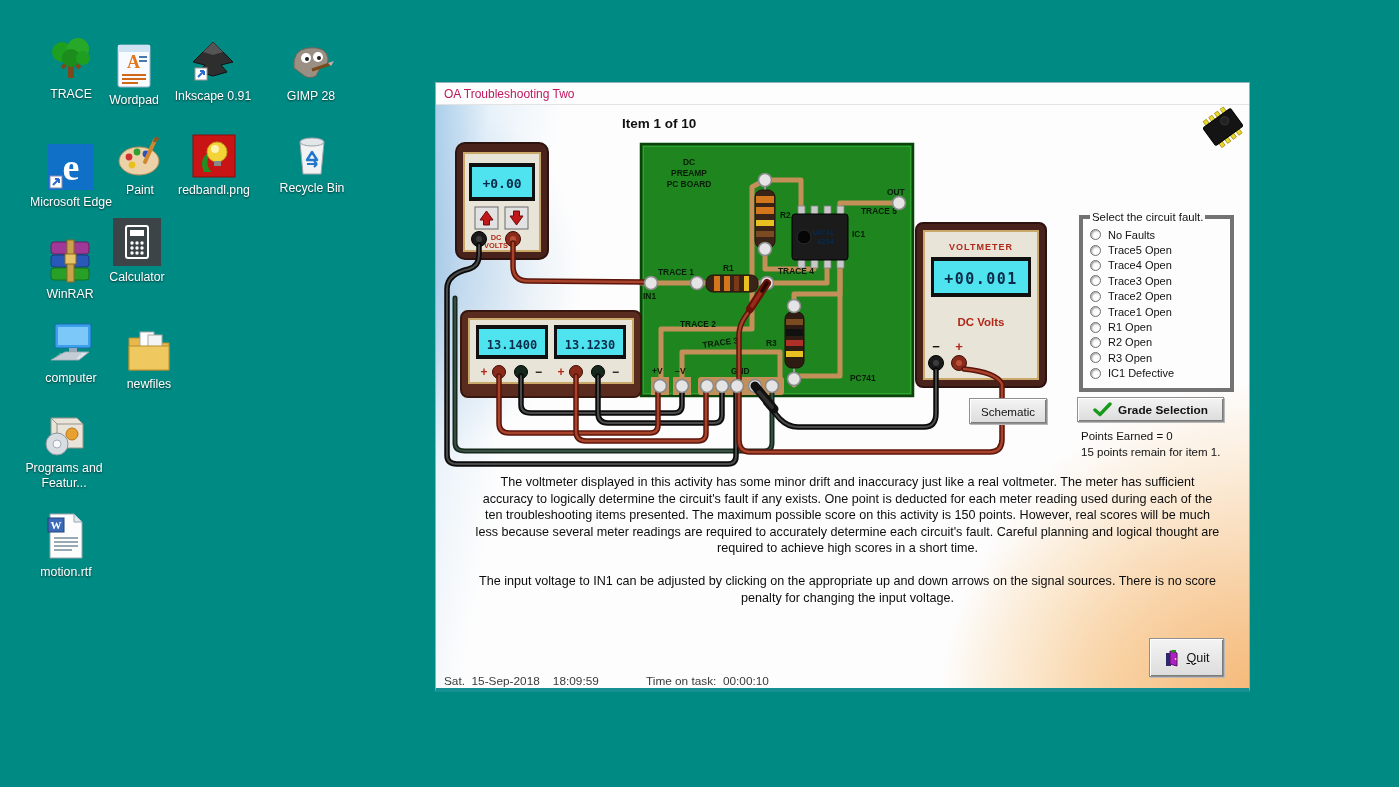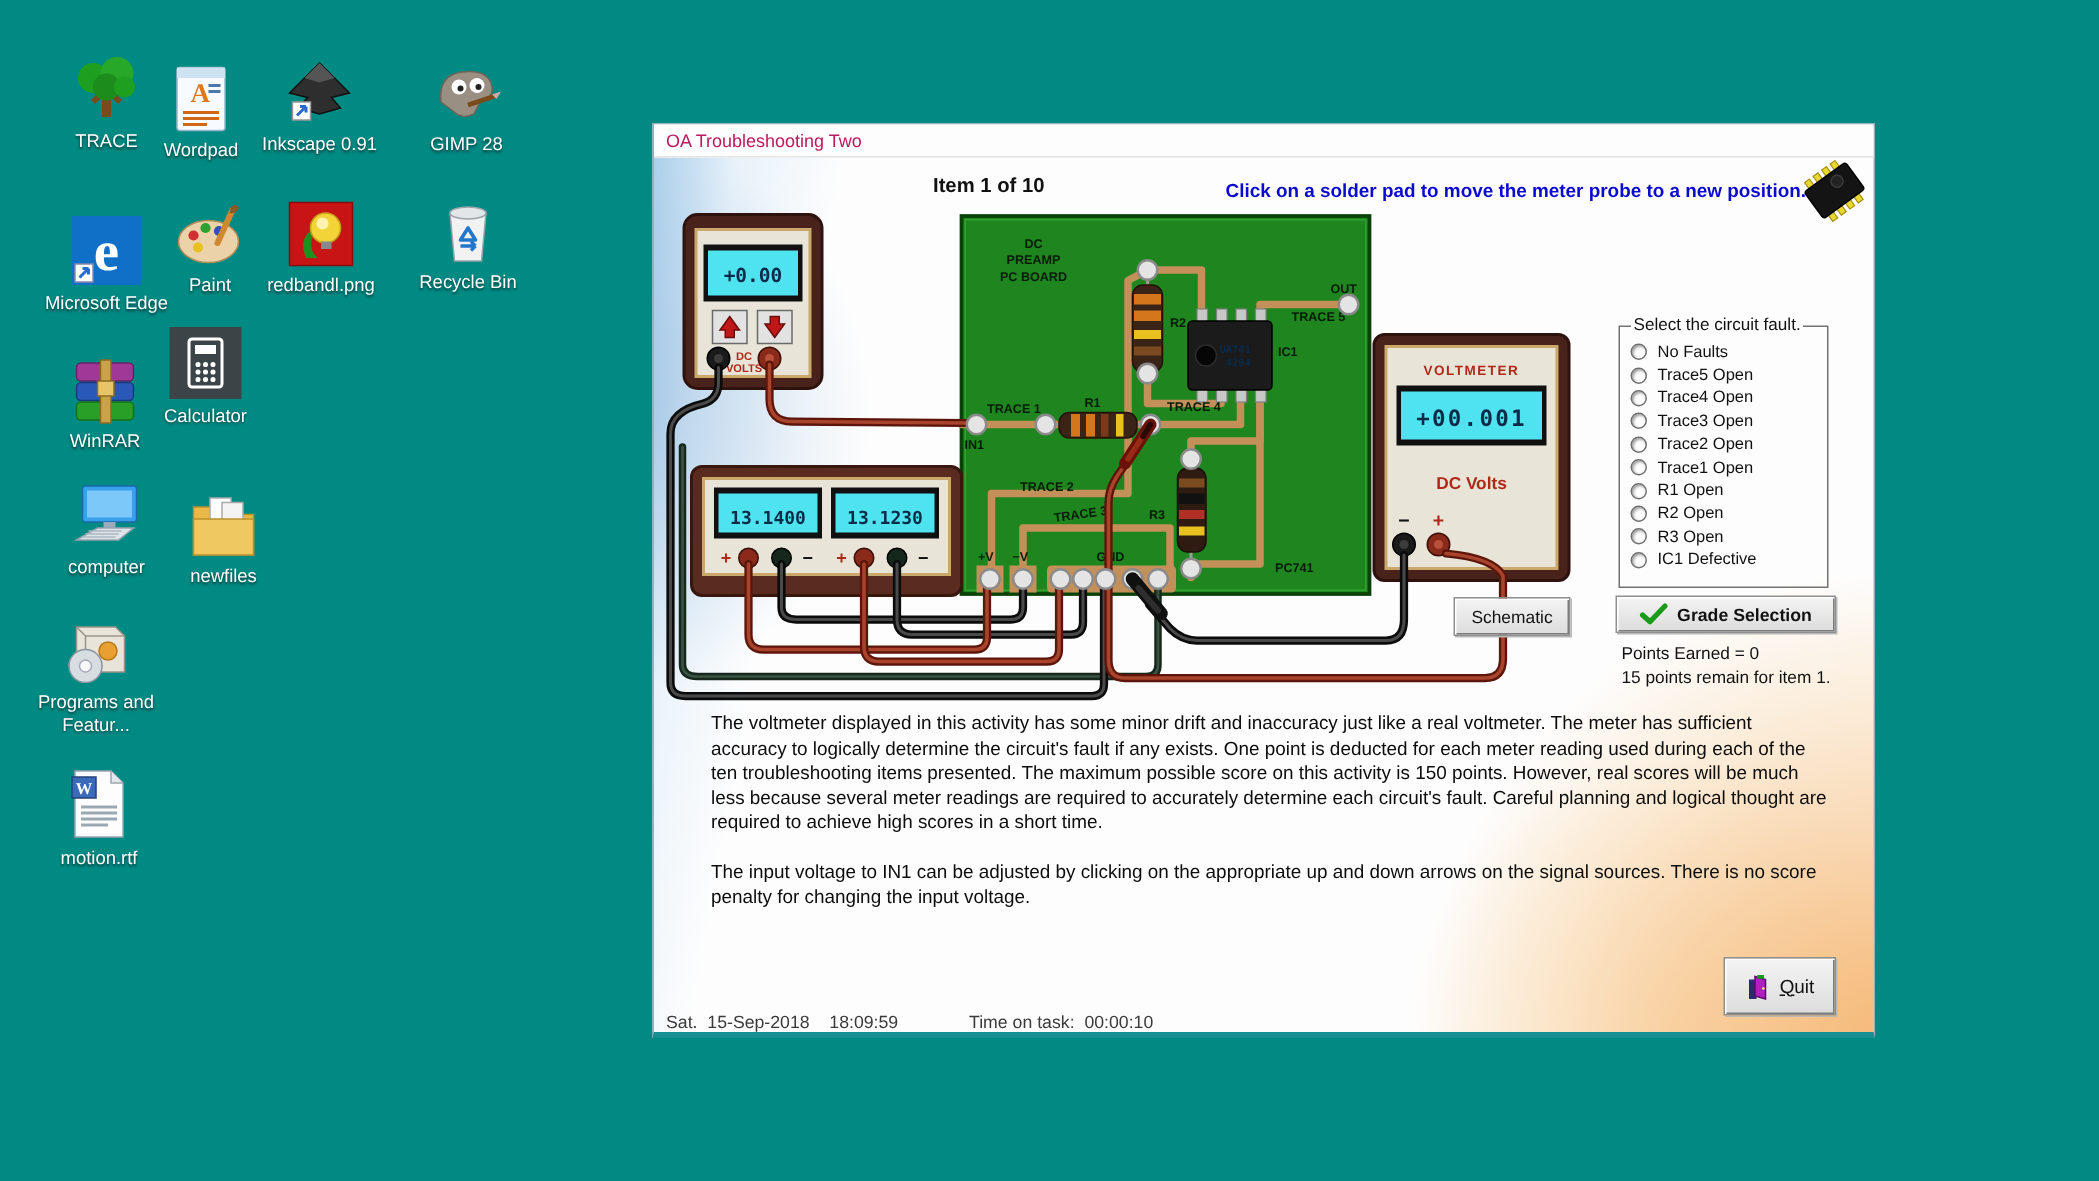--- a/index.html
+++ b/index.html
@@ -24,31 +24,31 @@
     padding-left:8px;box-sizing:border-box;}
   .itemhdr{position:absolute;left:186px;top:33px;font-size:13.5px;font-weight:bold;color:#111;}
   .instruction{position:absolute;left:381px;top:37px;font-size:12.6px;font-weight:bold;color:#0b0bcf;}
   #rig{position:absolute;left:0;top:0;}
   
   .btn3d{position:absolute;background:linear-gradient(#f4f4f4,#dcdcdc);
     border:1px solid #8f8f8f;box-shadow:inset 1px 1px 0 #ffffff, inset -1px -1px 0 #7c7c7c, 1px 1px 0 #b9b9b9;
     display:flex;align-items:center;justify-content:center;font-size:11.6px;color:#111;
     box-sizing:border-box;gap:6px;cursor:pointer;}
   
-  .faultbox{position:absolute;left:643px;top:128px;width:140px;height:181px;
-    border:1px solid #737373;margin:0;padding:4px 0 0 7px;box-sizing:border-box;
+  .faultbox{position:absolute;left:643px;top:128px;width:155px;height:181px;
+    border:4px solid #737373;margin:0;padding:4px 0 0 7px;box-sizing:border-box;
     background:transparent;}
   .faultbox legend{font-size:11.4px;color:#111;padding:0 2px;}
   .radio-row{display:flex;align-items:center;gap:7px;height:15.4px;cursor:pointer;}
   .radio-dot{width:11px;height:11px;border-radius:50%;background:#fff;border:1px solid #6f6f6f;
     box-shadow:inset 1px 1px 2px #9e9e9e;box-sizing:border-box;flex:0 0 auto;}
   .radio-lbl{font-size:11px;color:#111;white-space:nowrap;}
   .points{position:absolute;font-size:11.5px;color:#111;white-space:pre;}
   .bodytext{position:absolute;left:38px;top:391px;width:747px;font-size:12.6px;
-    line-height:16.6px;color:#0d0d0d;}
+    line-height:16.6px;color:#0d0d0d;text-align:center;}
   .bodytext p{margin:0 0 16px 0;}
   .statusbar{position:absolute;left:0;top:591px;width:100%;font-size:11.8px;color:#3a3a3a;}
   .statusbar span{position:absolute;white-space:pre;}
 </style>
 </head>
 <body>
 
 <div class="dicon" style="left:23px;top:36px">
   <svg width="48" height="48" viewBox="0 0 48 48">
     <rect x="21" y="26" width="6" height="16" fill="#7a4a1a"></rect>
@@ -204,21 +204,20 @@
   </svg>
   <div class="dlabel">motion.rtf</div>
 </div>
 
 <div class="win">
   <div class="win-bg"></div>
   <div class="titlebar">
     <span>OA Troubleshooting Two</span>
   </div>
   <div class="itemhdr">Item 1 of 10</div>
-  <div class="instruction">Click on a solder pad to move the meter probe to a new position.</div>
 
   <svg style="position:absolute;left:762px;top:22px" width="50" height="44" viewBox="0 0 50 44">
     <g transform="rotate(-36 25 22)">
       <g fill="#e8d830" stroke="#a89010" stroke-width="0.8">
         <rect x="12" y="6" width="4" height="7"></rect>
           <rect x="19" y="6" width="4" height="7"></rect>
         <rect x="26" y="6" width="4" height="7"></rect>
           <rect x="33" y="6" width="4" height="7"></rect>
         <rect x="12" y="31" width="4" height="7"></rect>
           <rect x="19" y="31" width="4" height="7"></rect>

